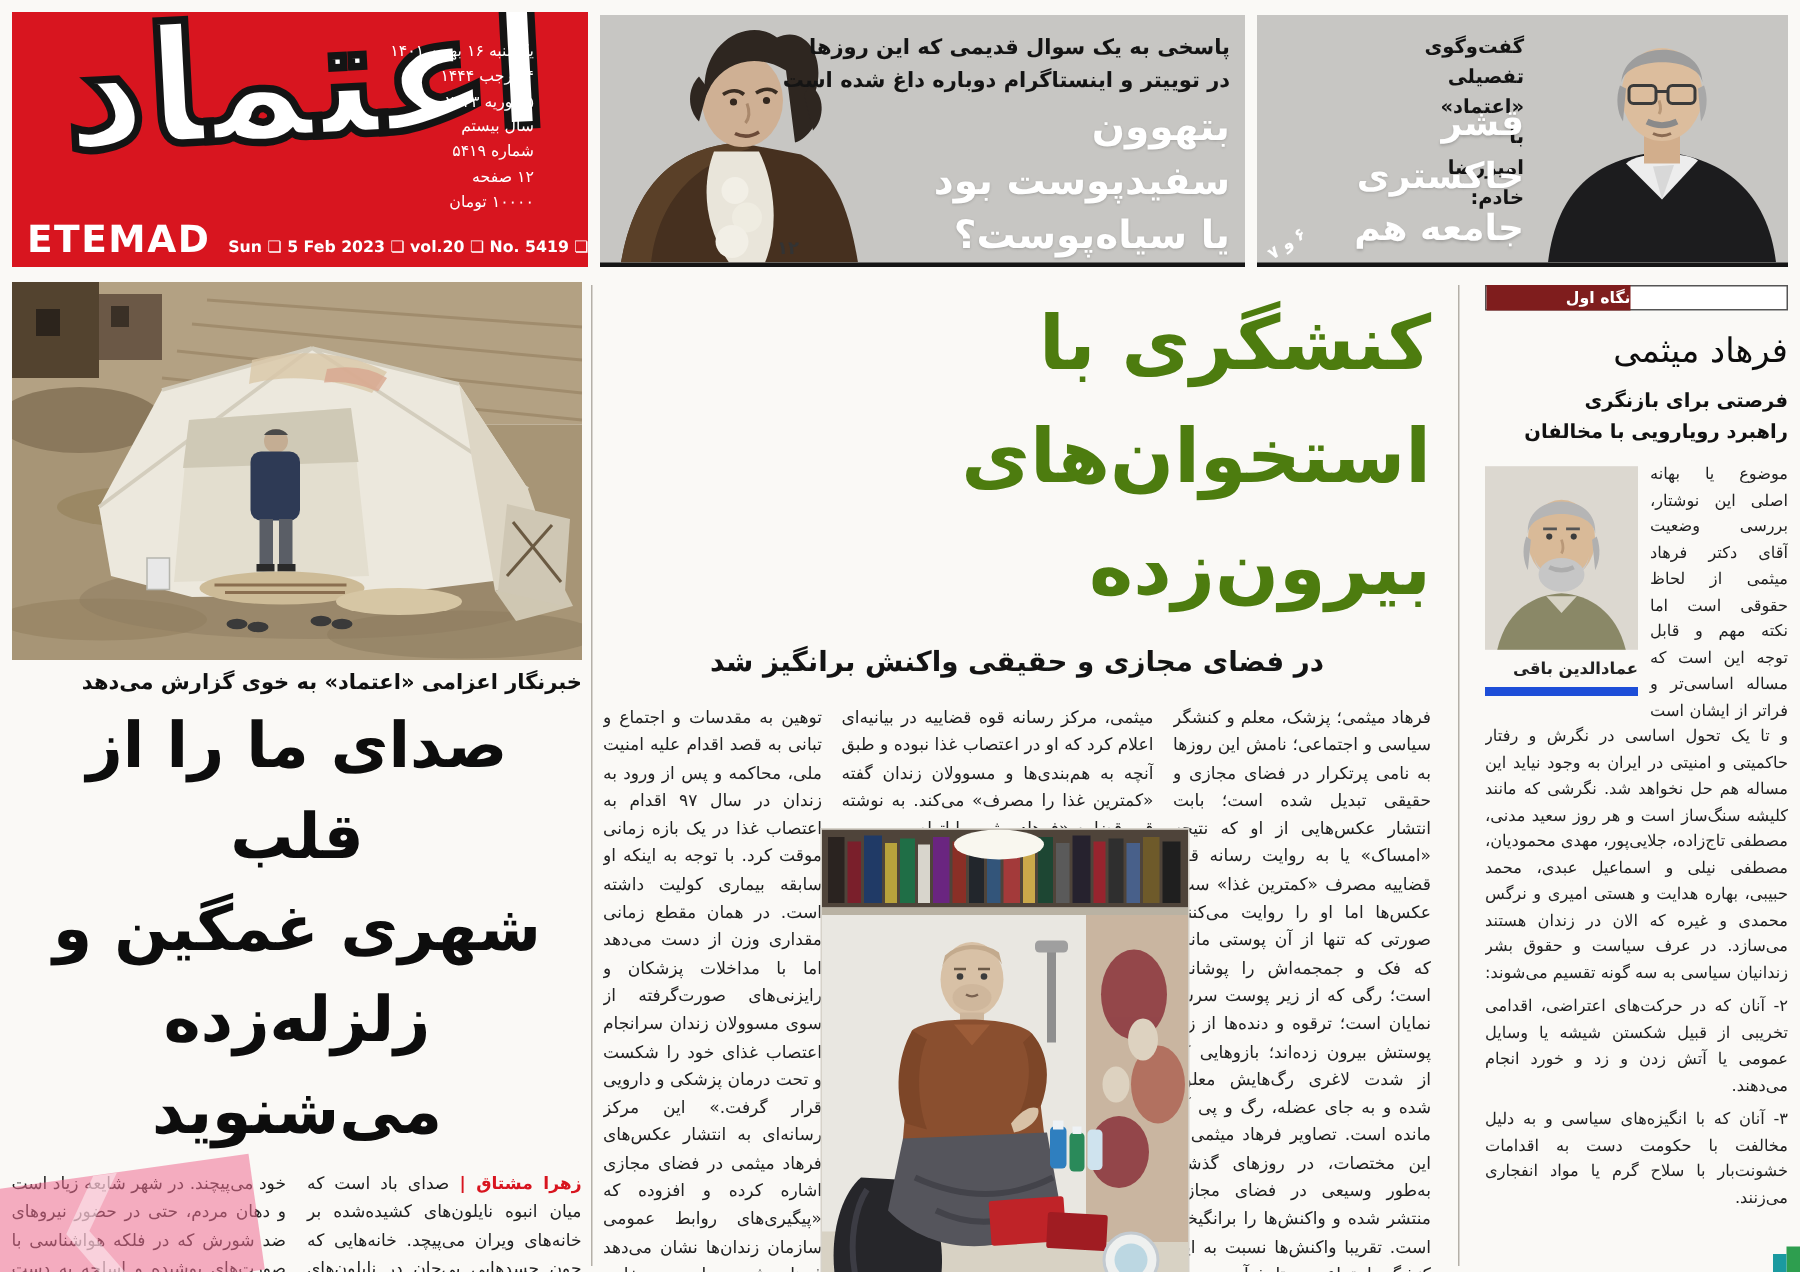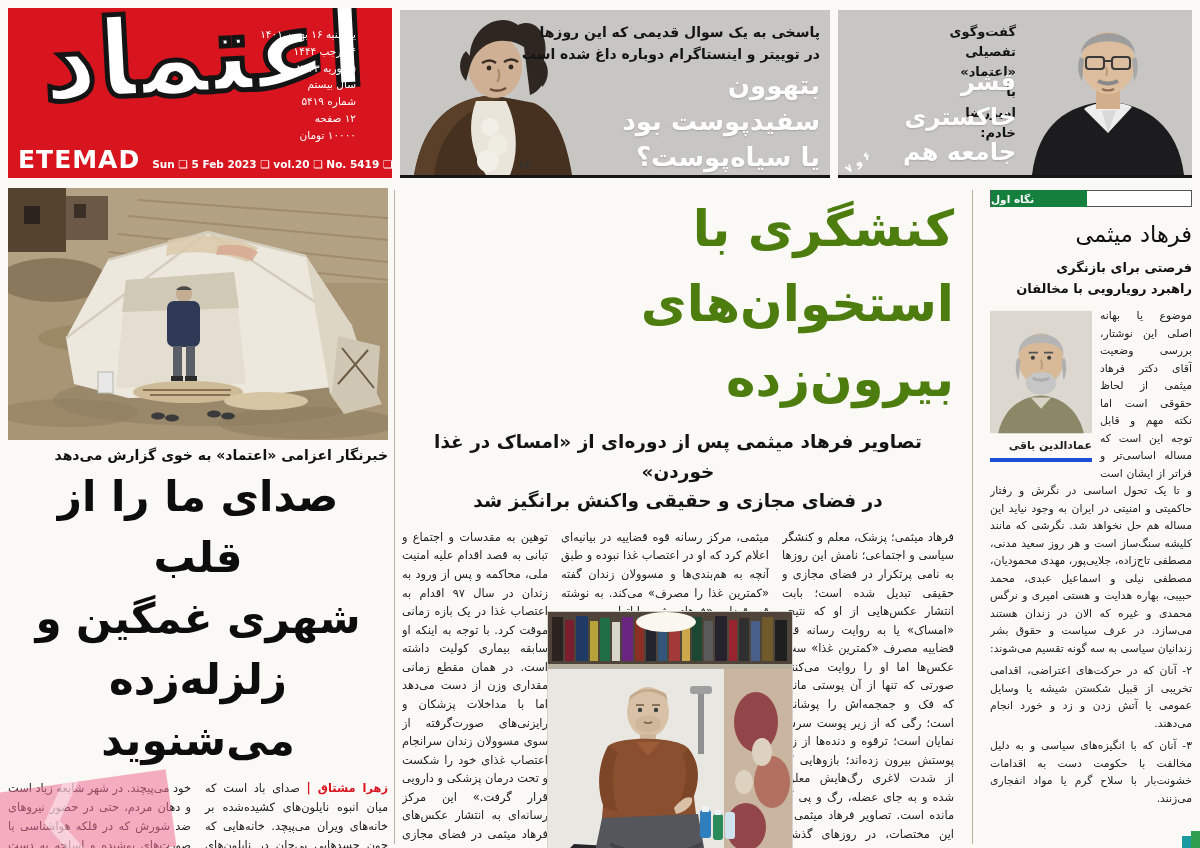--- a/index.html
+++ b/index.html
@@ -53,29 +53,29 @@
   .ms-col1{width:172px}
   .ms-col2{width:208px}
   .ms-col3{width:146px;display:flex;flex-direction:column}
   .ms-col3 .coltext{flex:1;overflow:hidden}
   .ms-photo{position:absolute;left:146px;top:84px;width:244px;height:314px;z-index:3;box-shadow:0 0 0 1px #d6d2c9}
   .ms-photo svg{display:block;width:100%;height:100%}
 
   
   .first-look{position:absolute;left:990px;top:190px;width:202px}
   .fl-bar{height:17px;border:1px solid #555;background:#fff;position:relative}
-  .fl-bar-red{position:absolute;left:0;top:-1px;bottom:-1px;width:96px;background:#15803d;color:#fff;
-    font-size:10.5px;font-weight:bold;text-align:left;line-height:18px}
+  .fl-bar-red{position:absolute;left:0;top:-1px;bottom:-1px;width:96px;background:#7f1d1d;color:#fff;
+    font-size:10.5px;font-weight:bold;text-align:right;line-height:18px}
   .fl-headline{margin-top:10px;font-size:22.5px;font-weight:normal;text-align:right;line-height:1.55;color:#0d0d0d}
   .fl-subhead{margin-top:6px;font-size:13px;font-weight:bold;text-align:right;line-height:1.6;color:#111}
   .fl-body{margin-top:8px;height:500px;overflow:hidden;font-size:10.8px;line-height:1.62;text-align:justify;color:#222}
   .fl-body p{margin-bottom:5px}
   .fl-photobox{float:left;width:102px;margin:2px 8px 4px 0}
   .fl-photobox svg{display:block;width:102px;height:126px}
-  .fl-name{font-size:11px;font-weight:bold;text-align:right;border-bottom:4px solid #1d4ed8;padding:2px 0 3px}
+  .fl-name{font-size:11px;font-weight:bold;text-align:right;border-bottom:6px solid #1d4ed8;padding:2px 0 3px}
 
   
   .wm-pink{position:absolute;left:-18px;bottom:-12px;width:190px;height:78px;background:rgba(238,110,145,.55);
     transform:rotate(-8deg);z-index:6;overflow:hidden}
   .wm-pink span{position:absolute;left:52px;top:-12px;font-size:72px;color:rgba(255,255,255,.45);font-weight:bold}
   .wm-green{position:absolute;right:0;bottom:0;z-index:6;display:flex;align-items:flex-end}
   .wm-green i{display:block;width:9px;height:17px;background:#2e9e4f}
   .wm-green b{display:block;width:9px;height:12px;background:#1b9aa0}
 </style>
 </head>
@@ -231,21 +231,20 @@
       <span class="byline-red">زهرا مشتاق |</span><span> صدای باد است که میان انبوه نایلون‌های کشیده‌شده بر خانه‌های ویران می‌پیچد. خانه‌هایی که چون جسدهایی بی‌جان در نایلون‌های شفاف پیچیده شده‌اند، تا کوبش باد و تصاعد لرزه‌های زمین، تکه‌هایش را از هم نپاشد. اینجا خوی است و مردم در حالی پاهای خود را بر زمین می‌گذارند که در هر پس‌لرزه، از هراس مرگ بر خود می‌پیچند. در شهر شایعه زیاد است و دهان مردم، حتی در حضور نیروهای ضد شورش که در فلکه هواشناسی با صورت‌های پوشیده و اسلحه به دست ایستاده‌اند، بسته نمی‌شود. آدم‌ها اسم‌های‌شان را نمی‌گویند. حرف‌شان را می‌زنند. در گوشی‌های موبایل‌شان، تصویری از یک دوربین مدار بسته، دست به دست می‌شود. یک شی نورانی در آسمان که به زمین می‌افتد و بعدش زمین می‌لرزد. حتی خشک شدن دریاچه ارومیه را هم که در یک و نیم ساعتی خوی هست، کار روس‌ها و چینی‌ها می‌دانند که برای برداشت ذخایر غنی لیتیوم از دریاچه بوده است و بعد از معادن طلا می‌گویند؛ حتی می‌گویند که می‌خواهند مردم شهر را خالی کنند. </span>
     </div>
   </div>
 
   <div class="main-story">
     <div class="ms-headline">
       <div>کنشگری با</div>
       <div>استخوان‌های بیرون‌زده</div>
     </div>
     <div class="ms-subhead">
-      <div>تصاویر فرهاد میثمی پس از دوره‌ای از «امساک در غذا خوردن»</div>
       <div>در فضای مجازی و حقیقی واکنش برانگیز شد</div>
     </div>
     <div class="ms-cols">
       <div class="ms-col ms-col1">فرهاد میثمی؛ پزشک، معلم و کنشگر سیاسی و اجتماعی؛ نامش این روزها به نامی پرتکرار در فضای مجازی و حقیقی تبدیل شده است؛ بابت انتشار عکس‌هایی از او که نتیجه «امساک» یا به روایت رسانه قوه قضاییه مصرف «کمترین غذا» ست. عکس‌ها اما او را روایت می‌کنند؛ صورتی که تنها از آن پوستی مانده که فک و جمجمه‌اش را پوشانده است؛ رگی که از زیر پوست سرش نمایان است؛ ترقوه و دنده‌ها از زیر پوستش بیرون زده‌اند؛ بازوهایی که از شدت لاغری رگ‌هایش معلوم شده و به جای عضله، رگ و پی آن مانده است. تصاویر فرهاد میثمی با این مختصات، در روزهای گذشته به‌طور وسیعی در فضای مجازی منتشر شده و واکنش‌ها را برانگیخته است. تقریبا واکنش‌ها نسبت به این کنشگر اجتماعی ستایش‌آمیز بوده؛ بابت پایبندی بر آنچه به عنوان مطالباتش بیان کرده است: «توقف اعدام معترضان»، «آزادی شش زندانی سیاسی -مدنی» و توقف برخوردهای ناشی از الزام به رعایت «حجاب». او در نامه‌ای که اخیرا منتشر کرده، گفته همچنان بر خواسته‌های سه‌گانه‌اش باقی مانده و «بر سر همان ماموریت غیرممکن خواهم ایستاد». پس از واکنش‌های گسترده به تصاویر فرهاد</div>
       <div class="ms-col ms-col2">میثمی، مرکز رسانه قوه قضاییه در بیانیه‌ای اعلام کرد که او در اعتصاب غذا نبوده و طبق آنچه به هم‌بندی‌ها و مسوولان زندان گفته «کمترین غذا را مصرف» می‌کند. به نوشته قوه قضاییه «فرهاد میثمی با اتهام</div>
       <div class="ms-col ms-col3">
         <div class="coltext">توهین به مقدسات و اجتماع و تبانی به قصد اقدام علیه امنیت ملی، محاکمه و پس از ورود به زندان در سال ۹۷ اقدام به اعتصاب غذا در یک بازه زمانی موقت کرد. با توجه به اینکه او سابقه بیماری کولیت داشته است. در همان مقطع زمانی مقداری وزن از دست می‌دهد اما با مداخلات پزشکان و رایزنی‌های صورت‌گرفته از سوی مسوولان زندان سرانجام اعتصاب غذای خود را شکست و تحت درمان پزشکی و دارویی قرار گرفت.» این مرکز رسانه‌ای به انتشار عکس‌های فرهاد میثمی در فضای مجازی اشاره کرده و افزوده که «پیگیری‌های روابط عمومی سازمان زندان‌ها نشان می‌دهد فرهاد میثمی در این دوره خاص اعتصاب غذا نکرده اما به هم‌بندی‌ها و مسوولان زندان اعلام کرده من کمترین مقدار غذا را مصرف می‌کنم. در حال حاضر با توجه به نظارت کادر زندان و گزارش‌های ارسال‌شده به مسوولان زندان رجایی‌شهر، وضعیت عمومی نامبرده به‌طور مرتب تحت نظر پزشک مقیم زندان بوده و حال عمومی‌اش مناسب گزارش شده است.» این در حالی است که میثمی مهر ماه در نامه‌ای از زندان، تاکید کرده بود که اقدامش اعتصاب غذا نیست و ...</div>
 
       </div>
 

